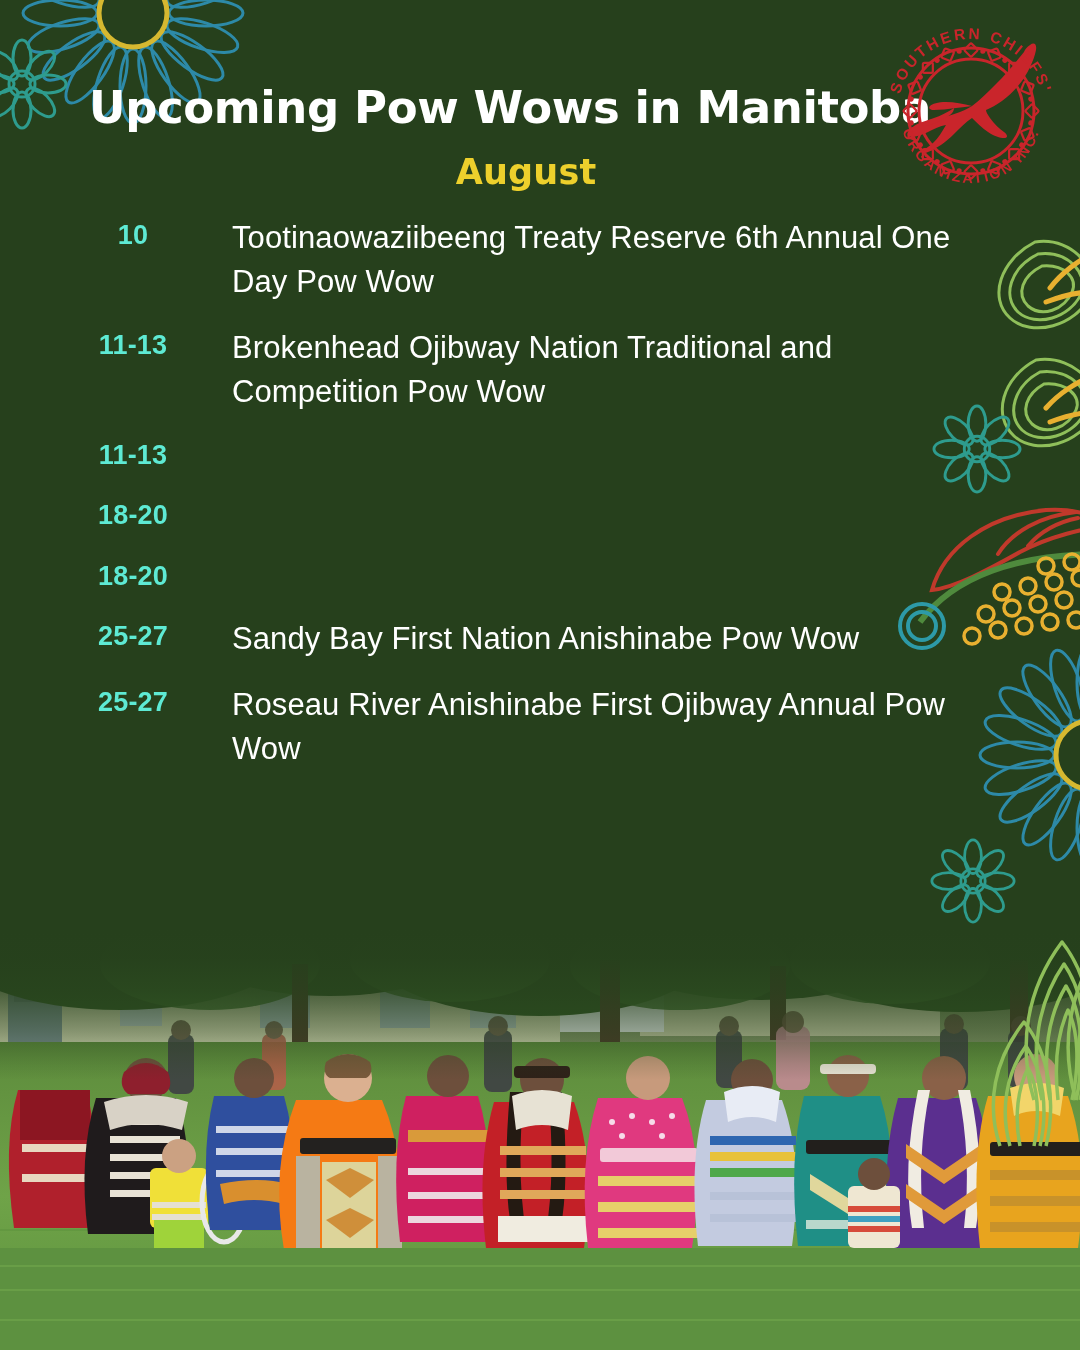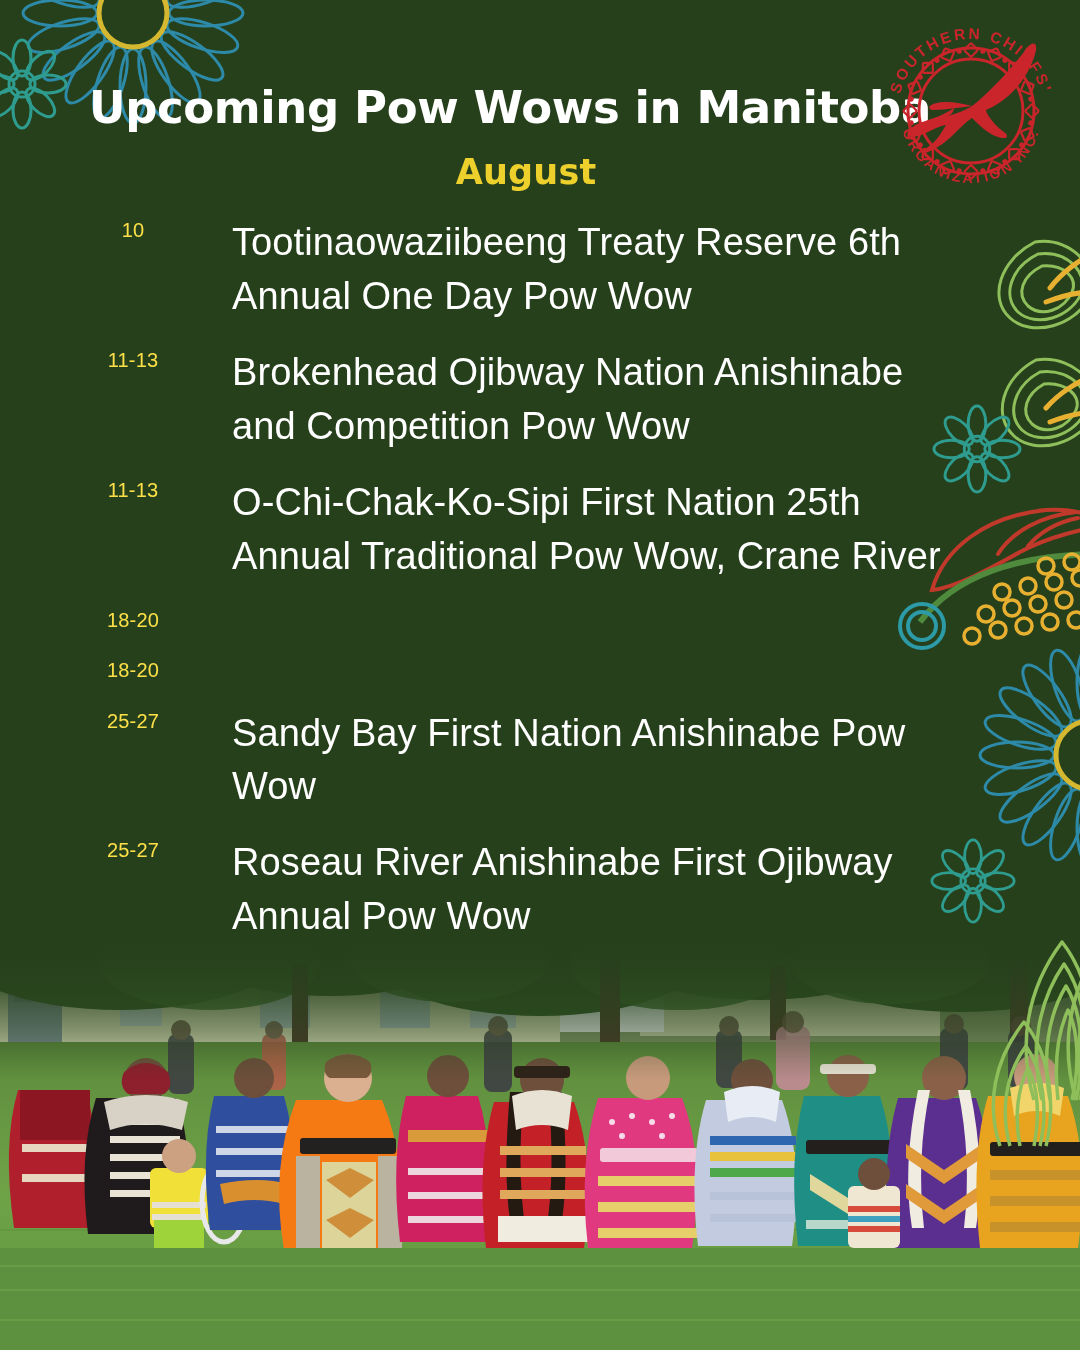--- a/index.html
+++ b/index.html
@@ -79,34 +79,34 @@
   .event-row {
     display: flex;
     align-items: flex-start;
     margin-bottom: 22px;
     padding-left: 60px;
   }
 
   .event-date {
     flex: 0 0 146px;
     text-align: center;
-    color: #fde047;
-    font-size: 20px;
-    font-weight: 400;
+    color: #5eead4;
+    font-size: 27px;
+    font-weight: 700;
     line-height: 1.42;
     letter-spacing: 0.2px;
     white-space: nowrap;
   }
 
   .event-name {
     flex: 1 1 auto;
     padding-left: 26px;
     padding-right: 120px;
     color: #ffffff;
-    font-size: 38px;
+    font-size: 31px;
     font-weight: 400;
     line-height: 1.42;
     letter-spacing: 0.1px;
   }
 
   
   .photo-wrap {
     position: absolute;
     left: 0;
     bottom: 0;
@@ -441,26 +441,25 @@
 
   <div class="event-list">
 
     <div class="event-row">
       <div class="event-date">10</div>
       <div class="event-name">Tootinaowaziibeeng Treaty Reserve 6th Annual One Day Pow Wow</div>
     </div>
 
     <div class="event-row">
       <div class="event-date">11-13</div>
-      <div class="event-name">Brokenhead Ojibway Nation Anishinabe and Competition Pow Wow</div>
+      <div class="event-name">Brokenhead Ojibway Nation Traditional and Competition Pow Wow</div>
     </div>
 
     <div class="event-row">
       <div class="event-date">11-13</div>
-      <div class="event-name">O-Chi-Chak-Ko-Sipi First Nation 25th Annual Traditional Pow Wow, Crane River</div>
     </div>
 
     <div class="event-row">
       <div class="event-date">18-20</div>
     </div>
 
     <div class="event-row">
       <div class="event-date">18-20</div>
     </div>
 

